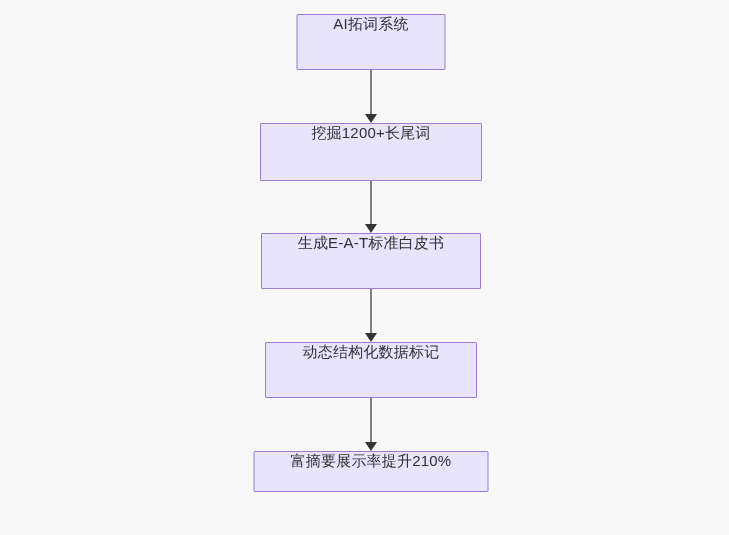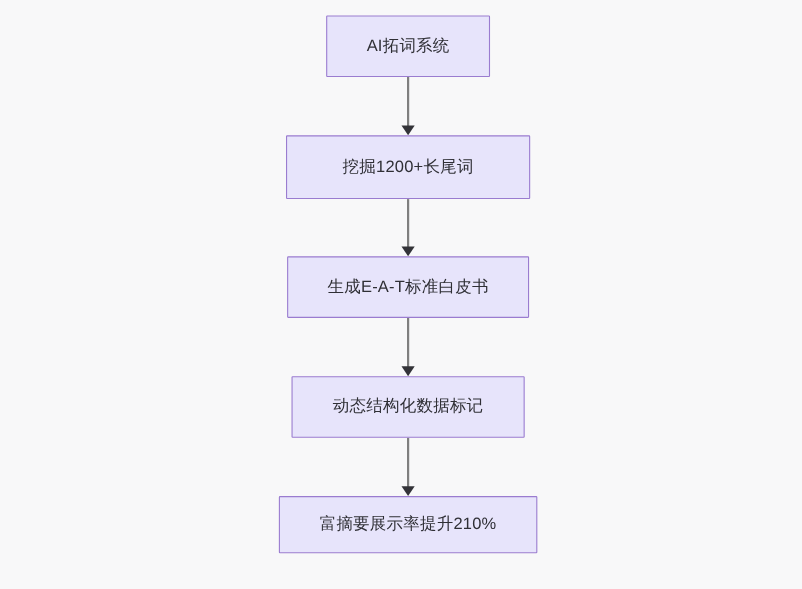--- a/index.html
+++ b/index.html
@@ -19,21 +19,20 @@
     width: 729px;
     height: 535px;
   }
   .node {
     position: absolute;
     box-sizing: border-box;
     background: #e7e4fb;
     border: 1px solid #9a7cd0;
     border-radius: 1px;
     display: flex;
-    align-items: center;
     justify-content: center;
     color: #2f2f35;
     font-size: 15px;
     line-height: 1.2;
     letter-spacing: 0.2px;
     white-space: nowrap;
     transform: translateX(-50%);
   }
   .node-label {
     display: block;
@@ -91,17 +90,17 @@
   </div>
   <div class="node" style="left: 371px; top: 123px; width: 222px; height: 58px; background: rgb(231, 228, 251); border-color: rgb(154, 124, 208); color: rgb(47, 47, 53);">
     <span class="node-label">挖掘1200+长尾词</span>
   </div>
   <div class="node" style="left: 371px; top: 342px; width: 212px; height: 56px; background: rgb(231, 228, 251); border-color: rgb(154, 124, 208); color: rgb(47, 47, 53);">
     <span class="node-label">动态结构化数据标记</span>
   </div>
   <div class="node" style="left: 371px; top: 233px; width: 220px; height: 56px; background: rgb(231, 228, 251); border-color: rgb(154, 124, 208); color: rgb(47, 47, 53);">
     <span class="node-label">生成E-A-T标准白皮书</span>
   </div>
-  <div class="node" style="left: 371px; top: 451px; width: 235px; height: 52px; background: rgb(231, 228, 251); border-color: rgb(154, 124, 208); color: rgb(47, 47, 53);">
+  <div class="node" style="left: 371px; top: 451px; width: 235px; height: 41px; background: rgb(231, 228, 251); border-color: rgb(154, 124, 208); color: rgb(47, 47, 53);">
     <span class="node-label">富摘要展示率提升210%</span>
   </div>
 
 </div>
 
 </body></html>

